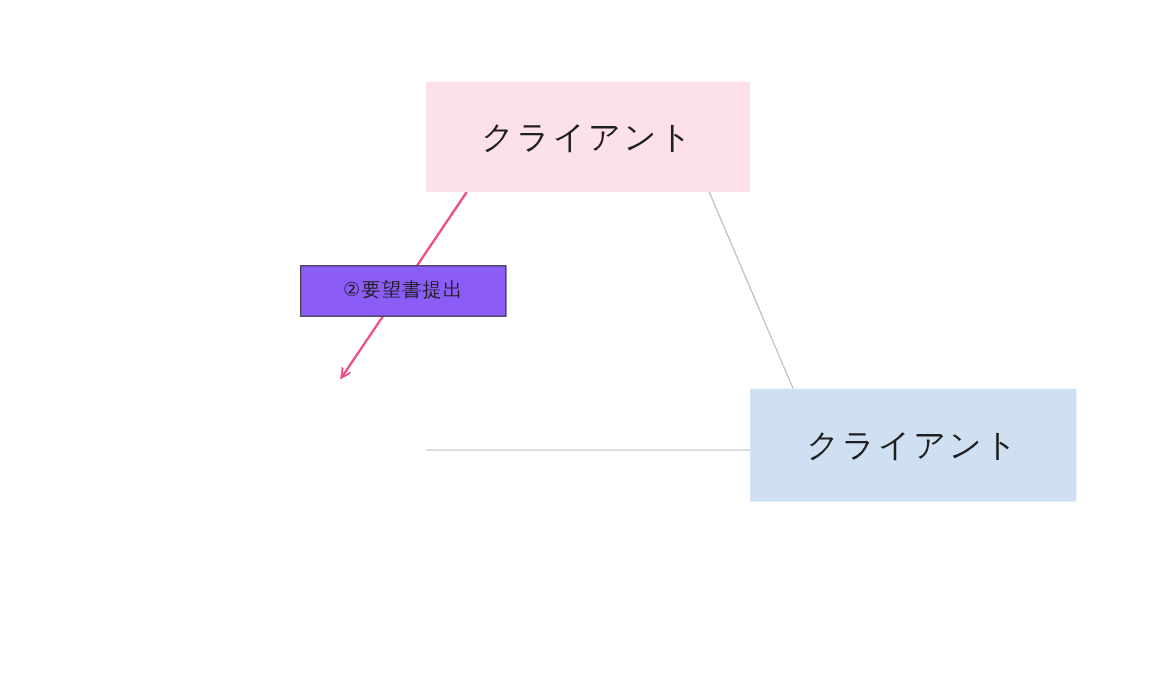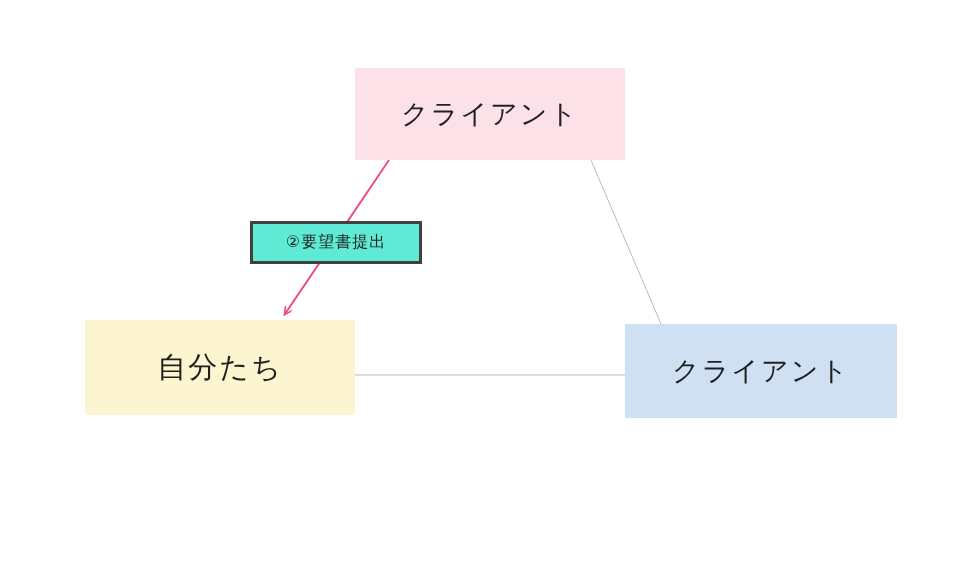--- a/index.html
+++ b/index.html
@@ -57,22 +57,22 @@
     height: 94px;
     background: #cfe0f3;
   }
   .node-maker span { font-size: 27px; }
   .edge-label {
     position: absolute;
     left: 250px;
     top: 221px;
     width: 172px;
     height: 43px;
-    background: #5eead4;
-    border: 3px solid #404040;
+    background: #8b5cf6;
+    border: 1px solid #404040;
     display: flex;
     align-items: center;
     justify-content: center;
     box-sizing: border-box;
   }
   .edge-label span {
     font-size: 16px;
     color: #1f1f1f;
     letter-spacing: 1px;
   }
@@ -93,23 +93,20 @@
 
     <line x1="355" y1="375" x2="625" y2="375" stroke="#bbbbbb" stroke-width="1"></line>
 
     <line x1="389" y1="160" x2="285" y2="314" stroke="#ee4d7e" stroke-width="2" marker-end="url(#arrowhead-pink)"></line>
   </svg>
 
   <div class="node node-client">
     <span>クライアント</span>
   </div>
 
-  <div class="node node-ourselves">
-    <span>自分たち</span>
-  </div>
 
   <div class="node node-maker">
     <span>クライアント</span>
   </div>
 
   <div class="edge-label">
     <span>②要望書提出</span>
   </div>
 
 </div>

